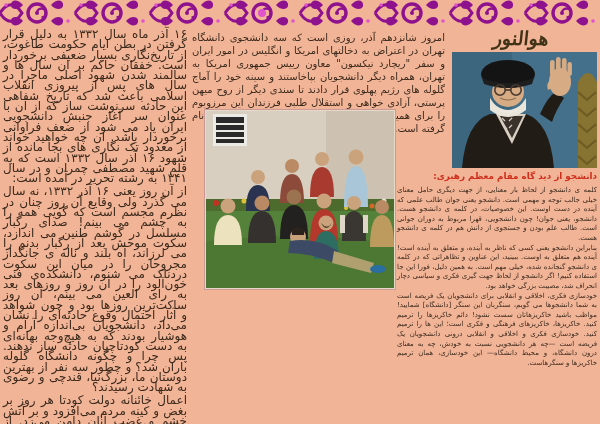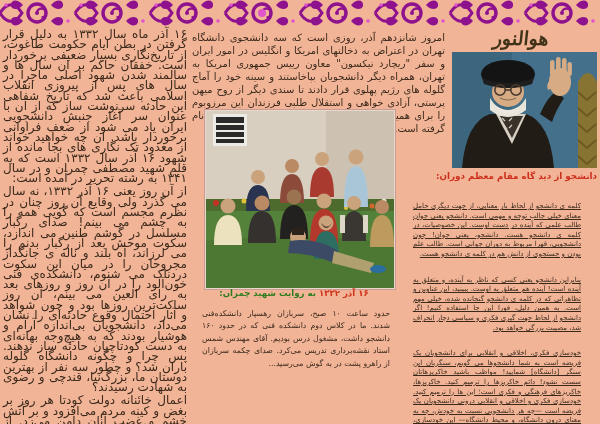--- a/index.html
+++ b/index.html
@@ -23,21 +23,21 @@
   .mid-heading .red{color:#cf3318;}
   .mid-heading .green{color:#2e7c1f;}
   .mid-body{position:absolute;right:210px;top:308px;width:188px;
             font-size:7.8px;line-height:12.4px;direction:rtl;text-align:justify;}
   .leader-photo{position:absolute;left:452px;top:52px;width:145px;height:116px;}
   .right-heading{position:absolute;right:3px;top:171px;width:198px;
                  font-size:8.8px;font-weight:bold;color:#ce2f1c;
                  direction:rtl;text-align:right;}
   .right-col{position:absolute;right:3px;top:186px;width:200px;
              font-size:7px;line-height:9.6px;}
-  .right-col p{margin:16px;text-decoration:underline;}
+  .right-col p{margin:0;}
 </style>
 </head>
 <body>
 
 <div class="page">
 
   <svg class="ornament" width="600" height="27" viewBox="0 0 600 27">
     <defs>
       <g id="motif">
         <path d="M-37,13 C-30,2 -22,2 -15,13 C-22,24 -30,24 -37,13" fill="none" stroke="#8e128e" stroke-width="3"></path>
@@ -147,25 +147,21 @@
       <g>
         <circle cx="92" cy="126" r="8" fill="#caa27c"></circle>
           <path d="M86,118 Q92,114 98,118 L98,124 L86,124 Z" fill="#2c241c"></path>
         <path d="M84,130 Q110,126 132,140 L128,152 Q104,142 82,142 Z" fill="#3d4a66"></path>
         <path d="M128,140 L168,152 L165,162 L126,152 Z" fill="#b0a070"></path>
         <ellipse cx="172" cy="158" rx="8" ry="4" fill="#2a6ea0"></ellipse>
       </g>
     </g>
   </svg>
 
-  <div class="mid-heading">
-    <span class="red">۱۶ آذر ۱۳۳۲</span><span class="green"> به روایت شهید چمران:</span>
-  </div>
-
-  <div class="mid-body">حدود ساعت ۱۰ صبح، سربازان رهسپار دانشکده‌فنی شدند. ما در کلاس دوم دانشکده فنی که در حدود ۱۶۰ دانشجو داشت، مشغول درس بودیم. آقای مهندس شمس استاد نقشه‌برداری تدریس می‌کرد. صدای چکمه سربازان از راهرو پشت در به گوش می‌رسید...</div>
+
 
   <svg class="leader-photo" viewBox="0 0 145 116" preserveAspectRatio="none">
     <rect x="0" y="0" width="145" height="116" fill="#44708b"></rect>
     <rect x="0" y="0" width="60" height="116" fill="#3c657e"></rect>
     <g>
       <path d="M126,116 L126,30 Q136,12 145,30 L145,116 Z" fill="#877433"></path>
       <path d="M126,40 l9,8 l9,-8 M126,56 l9,8 l9,-8 M126,72 l9,8 l9,-8 M126,88 l9,8 l9,-8 M126,104 l9,8 l9,-8" fill="none" stroke="#6b5a22" stroke-width="2"></path>
     </g>
     <g>
       <path d="M10,116 Q14,70 38,62 L74,62 Q98,70 102,116 Z" fill="#221c16"></path>
@@ -188,21 +184,21 @@
         <ellipse cx="108" cy="30" rx="11" ry="14" fill="#d7ac85"></ellipse>
         <rect x="98" y="8" width="4.6" height="16" rx="2.3" fill="#d7ac85"></rect>
         <rect x="104" y="5" width="4.6" height="18" rx="2.3" fill="#d7ac85"></rect>
         <rect x="110" y="6" width="4.6" height="17" rx="2.3" fill="#d7ac85"></rect>
         <rect x="115.5" y="10" width="4.4" height="14" rx="2.2" fill="#d7ac85"></rect>
         <path d="M98,28 Q94,32 96,38 L100,36 Z" fill="#d7ac85"></path>
       </g>
     </g>
   </svg>
 
-  <div class="right-heading">دانشجو از دید گاه مقام معظم دوران:</div>
+  <div class="right-heading">دانشجو از دید گاه مقام معظم رهبری:</div>
 
   <div class="col right-col">
     <p>کلمه ی دانشجو از لحاظ بار معنایی، از جهت دیگری حامل معنای خیلی جالب توجه و مهمی است. دانشجو یعنی جوان طالب علمی که آینده در دست اوست. این خصوصیات، در کلمه ی دانشجو هست. دانشجو، یعنی جوان! چون دانشجویی، قهرا مربوط به دوران جوانی است. طالب علم بودن و جستجوی از دانش هم در کلمه ی دانشجو هست.</p>
     <p>بنابراین دانشجو یعنی کسی که ناظر به آینده، و متعلق به آینده است! آینده هم متعلق به اوست. ببینید، این عناوین و تظاهراتی که در کلمه ی دانشجو گنجانده شده، خیلی مهم است. به همین دلیل، فورا این جا استفاده کنیم! اگر دانشجو از لحاظ جهت گیری فکری و سیاسی دچار انحراف شد، مصیبت بزرگی خواهد بود.</p>
     <p>خودسازی فکری، اخلاقی و انقلابی برای دانشجویان یک فریضه است به شما دانشجوها می گویم، سنگربان این سنگر [دانشگاه] شمایید! مواظب باشید خاکریزهاتان سست نشود! دائم خاکریزها را ترمیم کنید. خاکریزها، خاکریزهای فرهنگی و فکری است؛ این ها را ترمیم کنید. خودسازی فکری و اخلاقی و انقلابی درونی دانشجویان یک فریضه است —چه هر دانشجویی نسبت به خودش، چه به معنای درون دانشگاه، و محیط دانشگاه— این خودسازی، همان ترمیم خاکریزها و سنگرهاست.</p>
   </div>
 
 </div>
 
 </body></html>

